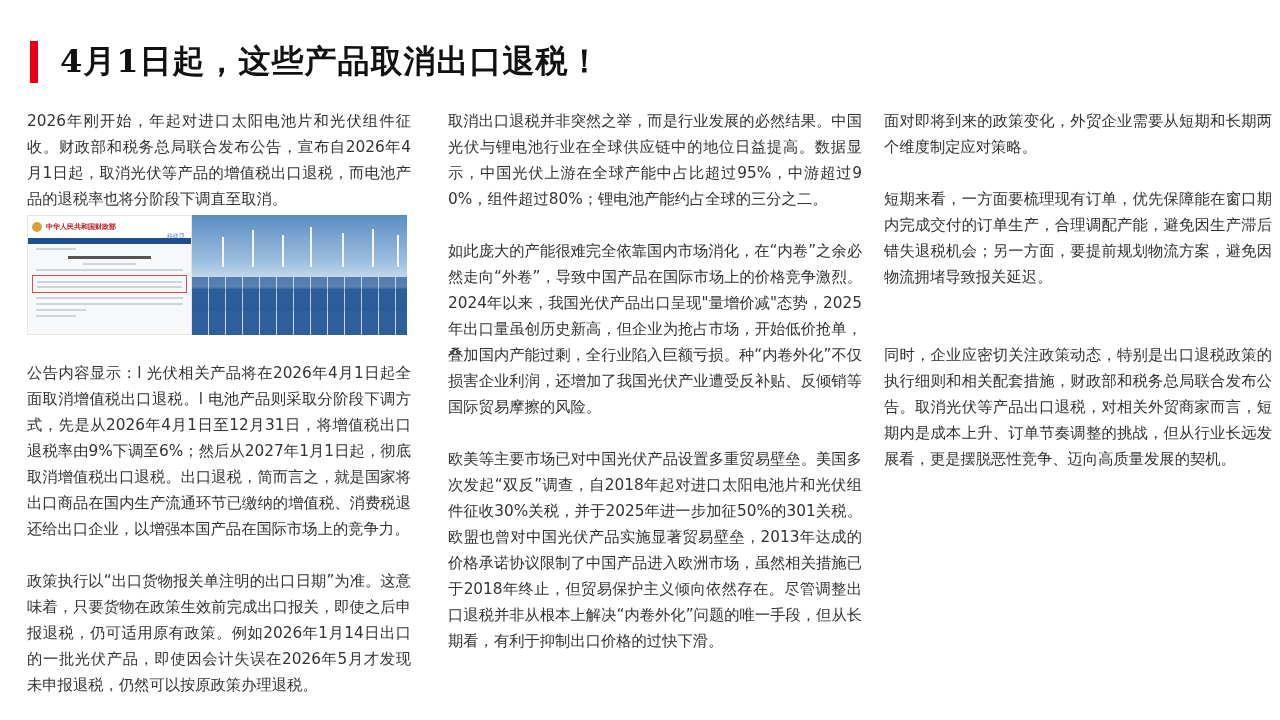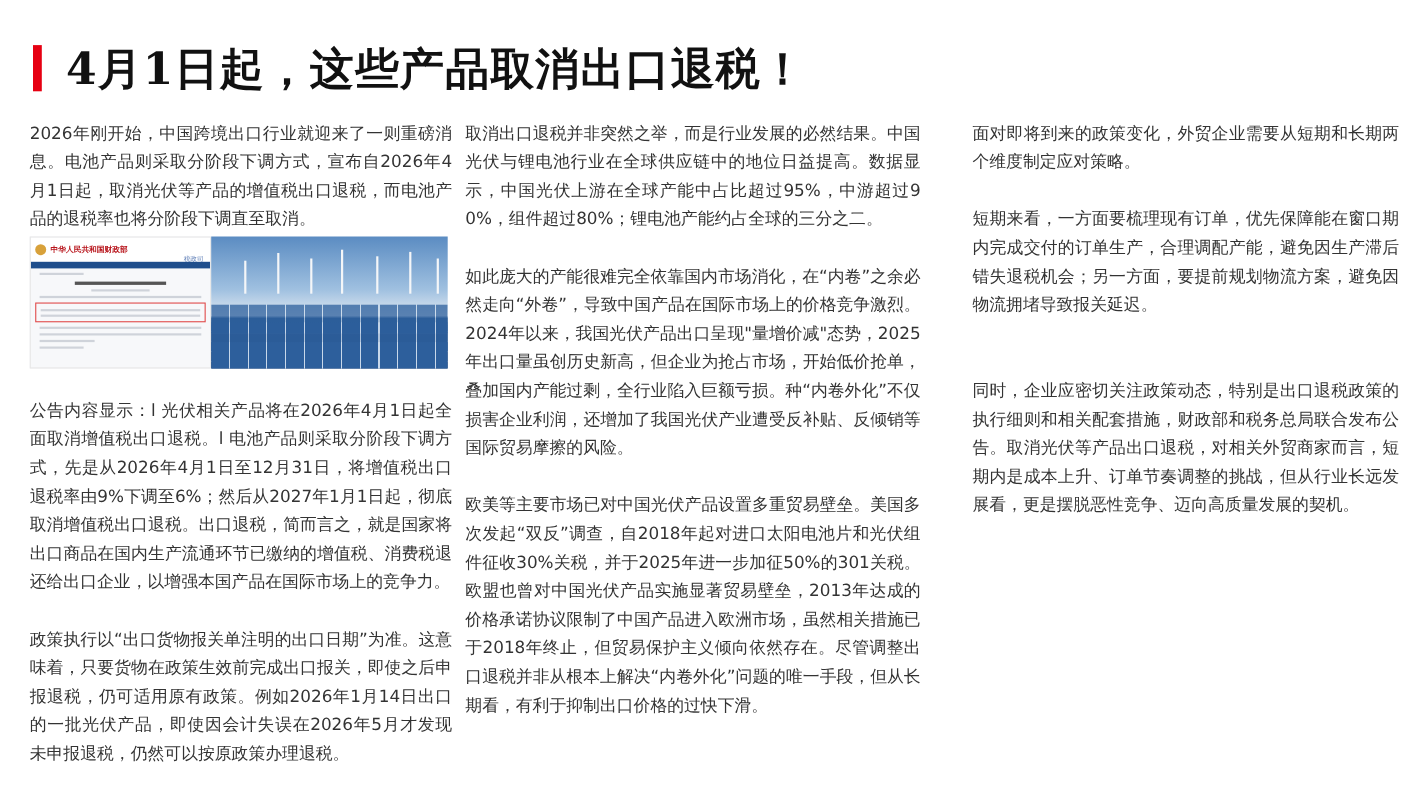--- a/index.html
+++ b/index.html
@@ -10,29 +10,29 @@
   }
   .title-bar {
     position: absolute; left: 30px; top: 40px; height: 44px;
     display: flex; align-items: center;
   }
   .title-accent {
     width: 8px; height: 42px; background: #e60012; margin-right: 22px;
   }
   .title-text {
     font-family: "DejaVu Serif", "Liberation Serif", serif;
-    font-size: 40px; font-weight: bold; color: #111111; letter-spacing: 1px;
+    font-size: 32px; font-weight: bold; color: #111111; letter-spacing: 1px;
     white-space: nowrap;
   }
   .col {
     position: absolute; top: 108px;
     font-size: 15.3px; line-height: 26px; color: #333333;
   }
   .col1 { left: 27px; width: 384px; }
-  .col2 { left: 423px; width: 414px; }
+  .col2 { left: 448px; width: 414px; }
   .col3 { left: 884px; width: 388px; }
   .para { margin: 0; text-align: justify; word-break: break-all; }
   .gap { height: 26px; }
   .figure {
     display: flex; width: 380px; height: 120px; margin: 3px 0 25px 0;
   }
   .fig-doc {
     width: 165px; height: 120px; background: #f7f8fa; position: relative; overflow: hidden;
     border: 1px solid #e6e6e6; box-sizing: border-box; text-align: center;
   }
@@ -60,21 +60,21 @@
 </style>
 </head>
 <body>
 
 <div class="title-bar">
   <div class="title-accent"></div>
   <div class="title-text">4月1日起，这些产品取消出口退税！</div>
 </div>
 
 <div class="col col1">
-  <p class="para">2026年刚开始，中国跨境出口行业就迎来了一则重磅消息。电池产品则采取分阶段下调方式，宣布自2026年4月1日起，取消光伏等产品的增值税出口退税，而电池产品的退税率也将分阶段下调直至取消。</p>
+  <p class="para">2026年刚开始，年起对进口太阳电池片和光伏组件征收。财政部和税务总局联合发布公告，宣布自2026年4月1日起，取消光伏等产品的增值税出口退税，而电池产品的退税率也将分阶段下调直至取消。</p>
   <div class="figure">
     <div class="fig-doc">
       <div class="hdr">
         <span class="emblem"></span>
         <span class="org">中华人民共和国财政部</span>
         <span class="tag">税政司</span>
       </div>
       <div class="nav"></div>
       <div class="line" style="width:40px"></div>
       <div class="line t"></div>

